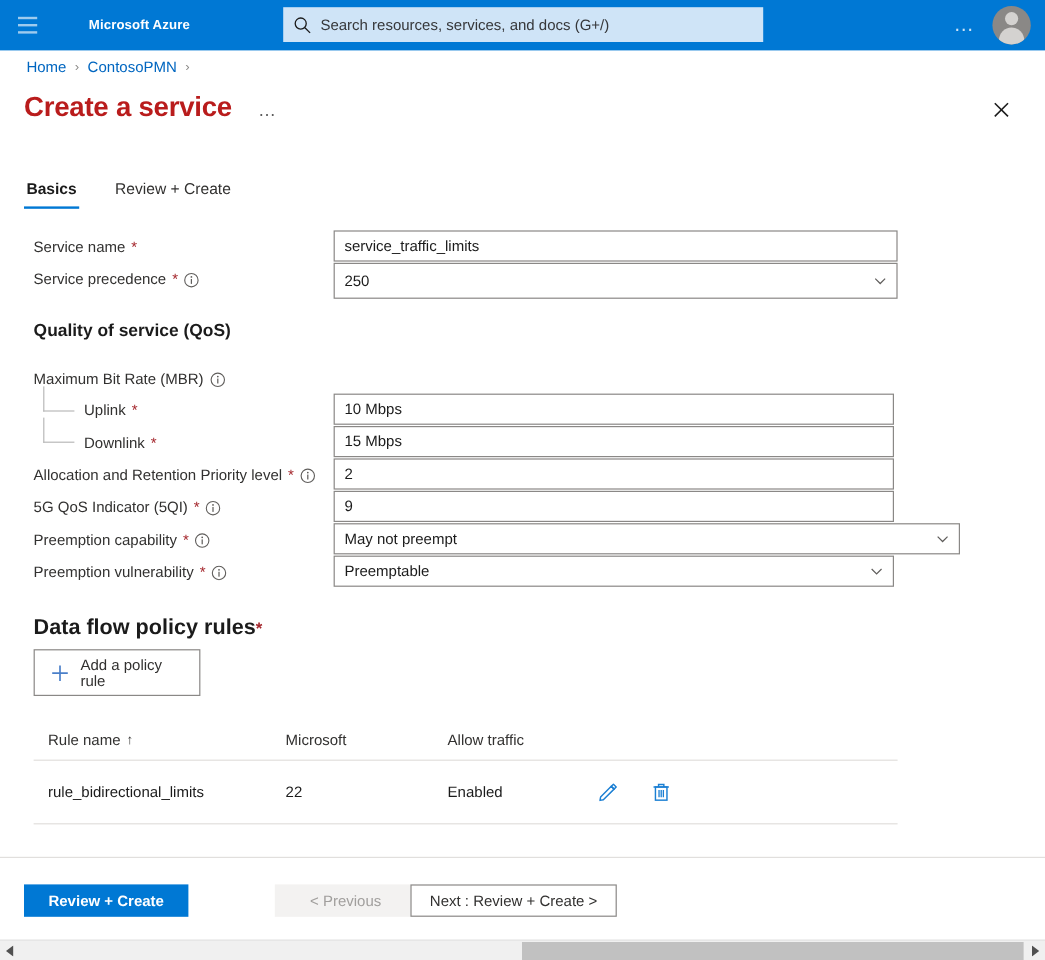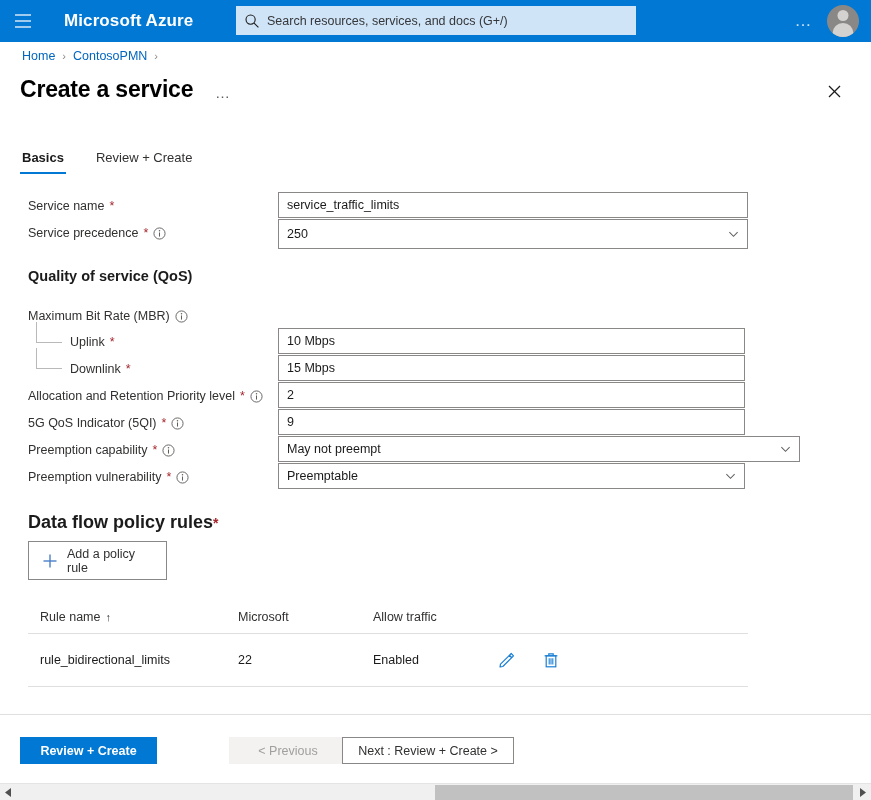--- a/index.html
+++ b/index.html
@@ -23,22 +23,22 @@
     width: 46px; height: 42px;
     display: flex; flex-direction: column;
     align-items: center; justify-content: center; gap: 4px;
     cursor: pointer;
   }
   .hamburger span {
     display: block; width: 16px; height: 2px;
     background: #9ecbee;
   }
   .brand {
-    color: #ffffff; font-size: 17px; font-weight: 600;
-    letter-spacing: .1px; margin-left: 18px; white-space: nowrap;
+    color: #ffffff; font-size: 11px; font-weight: 600;
+    letter-spacing: .1px; margin-left: 28px; white-space: nowrap;
     cursor: pointer;
   }
   .searchwrap {
     position: absolute; left: 236px; top: 6px;
     width: 400px; height: 29px;
     background: #cfe4f7;
     display: flex; align-items: center;
     padding: 0 8px;
     cursor: text;
   }
@@ -79,21 +79,21 @@
     position: absolute; left: 22px; top: 49px;
     font-size: 12.5px; color: #0066c0;
     display: flex; align-items: center; gap: 7px;
   }
   .breadcrumb a { color: #0066c0; text-decoration: none; cursor: pointer; }
   .breadcrumb .sep { color: #8a8886; font-size: 11px; }
 
   
   .title {
     position: absolute; left: 20px; top: 76px;
-    font-size: 23px; font-weight: 600; color: #000000;
+    font-size: 23px; font-weight: 600; color: #b91c1c;
     letter-spacing: -.2px;
   }
   .title-ellipsis {
     position: absolute; left: 215px; top: 84px;
     color: #5c5c5c; font-size: 15px; letter-spacing: 1.3px;
     cursor: pointer;
   }
   .close-btn {
     position: absolute; right: 26px; top: 82px;
     width: 20px; height: 20px; cursor: pointer;

